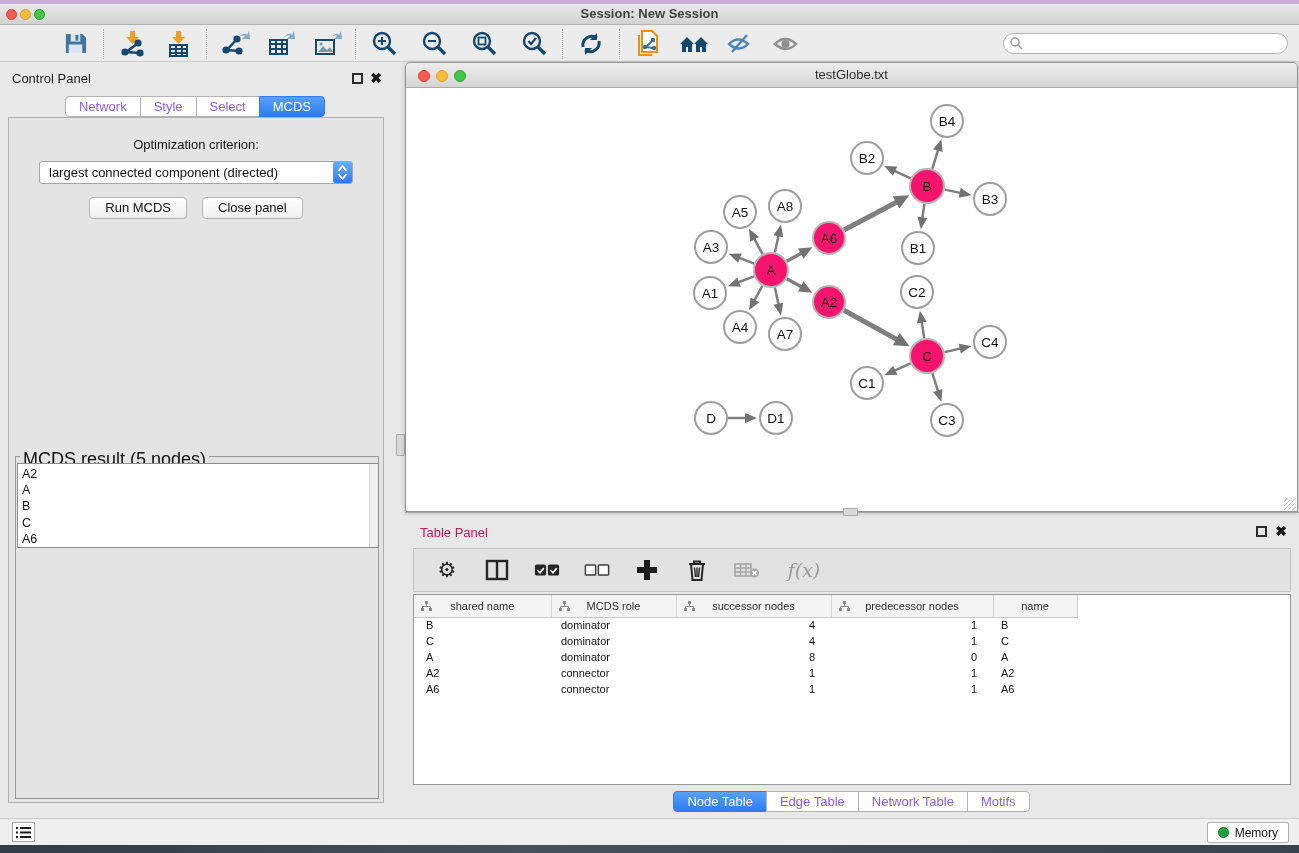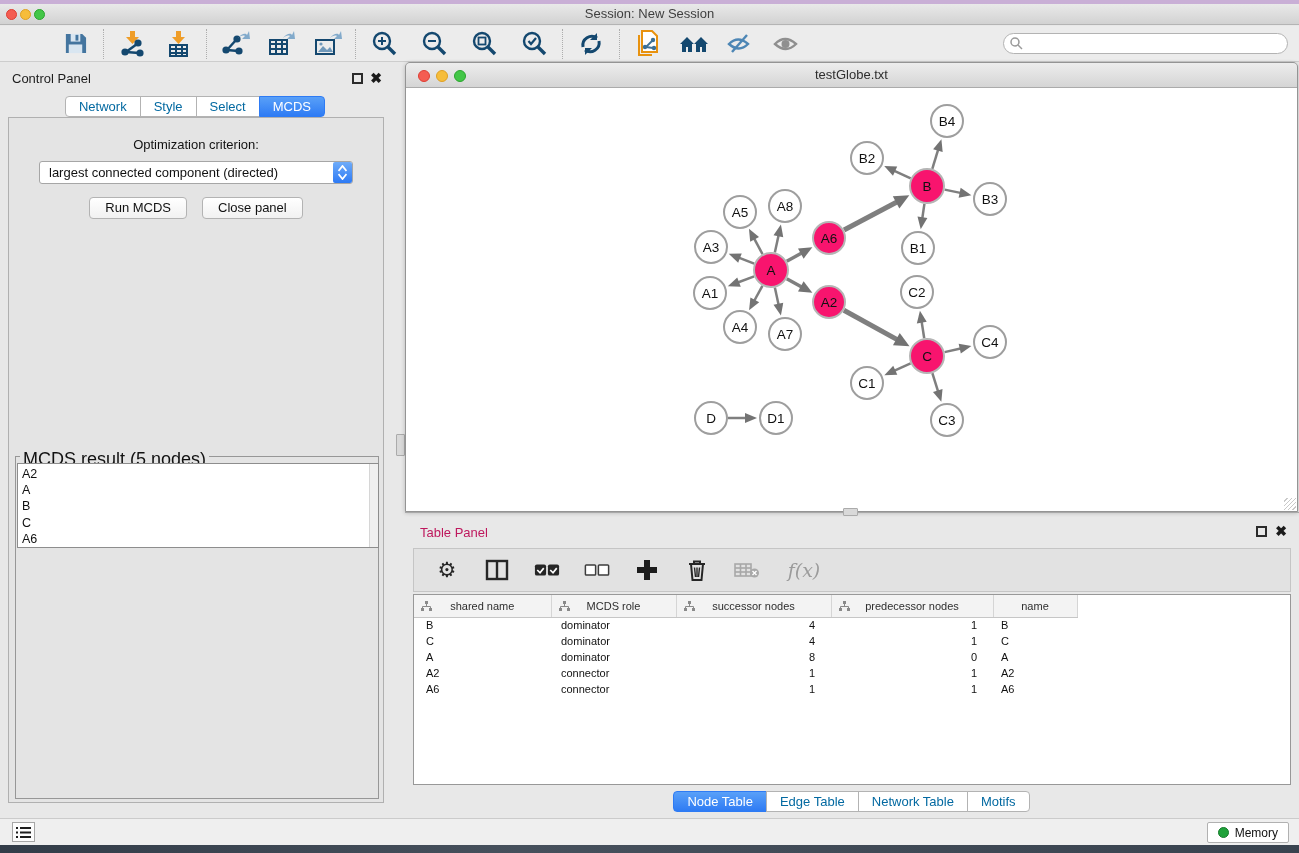--- a/index.html
+++ b/index.html
@@ -11,21 +11,21 @@
   .bottom-strip { position:absolute; left:0; right:0; bottom:0; height:8px;
                   background:linear-gradient(90deg,#323c48,#46505c 40%,#39434f); }
 
   
   .titlebar { position:absolute; top:4px; left:0; right:0; height:21px;
               background:linear-gradient(#e9e9e9,#d2d2d2); border-bottom:1px solid #b4b4b4; }
   .tl { position:absolute; top:5px; width:11px; height:11px; border-radius:50%; }
   .tl.red { left:6px;  background:#f45d52; border:1px solid #de3e34; }
   .tl.yel { left:20px; background:#f6bd3b; border:1px solid #dfa023; }
   .tl.grn { left:34px; background:#43c647; border:1px solid #2aa52e; }
-  .titlebar .title-text { text-align:center; font-size:13px; color:#3f3f3f; line-height:20px; }
+  .titlebar .title-text { text-align:center; font-size:13px; color:#3f3f3f; line-height:20px;font-weight:bold; }
 
   
   .toolbar { position:absolute; top:26px; left:0; right:0; height:36px; background:#ececec;
              border-bottom:1px solid #cdcdcd; display:flex; align-items:center; padding-left:12px; }
   .tb-group { display:flex; align-items:center; gap:12px; }
   .tb-sep { width:1px; height:30px; border-left:1px dotted #adadad; margin:0 11px; }
   .tb-icon { width:34px; height:30px; display:flex; align-items:center; justify-content:center; }
   .search-wrap { position:absolute; right:11px; top:7px; width:285px; height:21px; }
   .search-wrap input { width:100%; height:100%; border:1px solid #b3b3b3; border-radius:11px;
                        background:#fff; padding-left:24px; font-size:12px; outline:none; }
@@ -33,21 +33,21 @@
 
   
   .cp { position:absolute; left:0; top:62px; width:391px; bottom:35px; }
   .cp-title { position:absolute; left:12px; top:9px; font-size:13px; color:#1d1d1d; }
   .panel-float { position:absolute; width:11px; height:11px; border:2px solid #2b2b2b; top:11px; }
   .panel-close { position:absolute; top:8px; font-size:14px; font-weight:bold; color:#1a1a1a; line-height:16px; }
   .cp .panel-float { right:28px; } .cp .panel-close { right:9px; }
 
   .seg { display:flex; }
   .seg-btn { border:1px solid #b3b3b3; background:#fff; padding:2px 13px; font-size:13px;
-             color:#0369a1; margin-left:-1px; height:21px; line-height:16px; }
+             color:#8b5cf6; margin-left:-1px; height:21px; line-height:16px; }
   .seg-btn:first-child { border-radius:4px 0 0 4px; }
   .seg-btn:last-child { border-radius:0 4px 4px 0; }
   .seg-btn.active { background:linear-gradient(#59a0f8,#2e7bf4); border-color:#2e7bf4; color:#fff; }
   .cp-tabs { position:absolute; top:34px; left:0; right:0; display:flex; justify-content:center; }
 
   .cp-box { position:absolute; left:8px; right:7px; top:55px; bottom:15px;
             background:#e4e4e4; border:1px solid #b0b0b0; }
   .opt-label { margin-top:19px; text-align:center; font-size:13px; color:#111; }
   .select-row { margin:9px auto 0; width:314px; height:23px; position:relative; }
   .select-box { border:1px solid #a6a6a6; background:#fff; height:23px; border-radius:3px;

